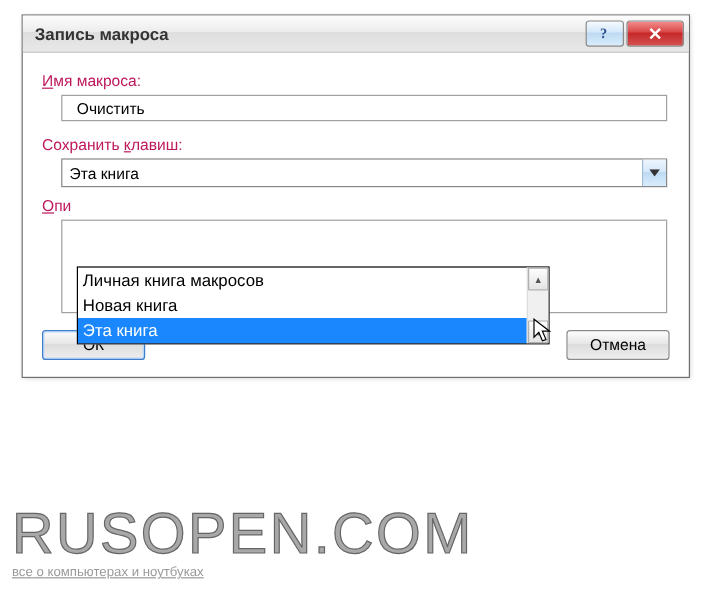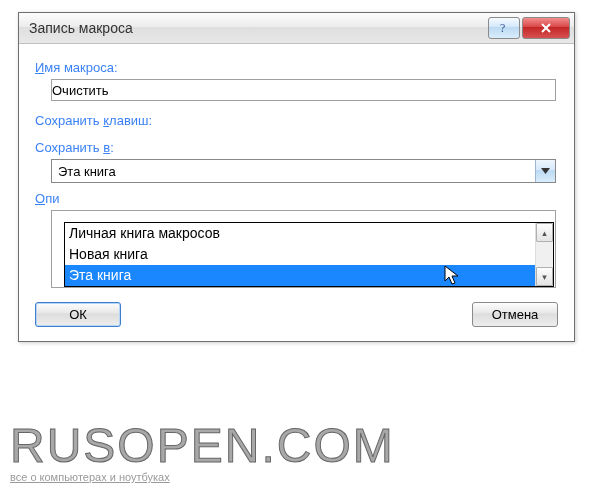--- a/index.html
+++ b/index.html
@@ -22,20 +22,21 @@
     background: #fff;
     box-shadow: 1px 1px 4px rgba(0,0,0,0.2);
   }
   .titlebar {
     height: 30px;
     background: linear-gradient(to bottom, #fdfdfd 0%, #ececec 45%, #dedede 46%, #e8e8e8 100%);
     border-bottom: 1px solid #c0c0c0;
     display: flex;
     align-items: center;
     padding: 0 4px 0 10px;
+    font-weight: bold;
   }
   .titlebar .title {
     flex: 1;
     color: #333;
     font-size: 14px;
   }
   .tb-btn {
     width: 28px;
     height: 20px;
     margin-left: 2px;
@@ -58,28 +59,28 @@
     font-weight: bold;
     font-size: 13px;
   }
   .body {
     padding: 10px 16px 14px 16px;
     position: relative;
   }
   .field-label {
     display: block;
     margin: 6px 0 4px 0;
-    color: #3b82f6;
+    color: #be185d;
   }
   .under { text-decoration: underline; }
   .text-input {
     width: 505px;
     height: 22px;
     border: 1px solid #a0a0a0;
-    padding: 2px 0;
+    padding: 2px 12px;
     font-family: inherit;
     font-size: 13px;
     box-sizing: border-box;
     background: #fff;
   }
   .indent { margin-left: 16px; }
   .shortcut-row {
     margin-top: 4px;
     margin-left: 42px;
     display: flex;
@@ -117,21 +118,21 @@
     justify-content: center;
   }
   .combo .arrow svg { display: block; }
   .opi {
     margin-top: 8px;
   }
   .dropdown {
     position: absolute;
     left: 64px;
     top: 222px;
-    width: 490px;
+    width: 394px;
     border: 1px solid #000;
     background: #fff;
     box-sizing: border-box;
     display: flex;
   }
   .dropdown .list {
     flex: 1;
   }
   .dropdown .item {
     padding: 1px 4px;
@@ -236,21 +237,20 @@
         </svg>
     </div>
   </div>
 
   <div class="body">
     <label class="field-label"><span class="under">И</span><span>мя макроса:</span></label>
     <input class="text-input indent" type="text" value="Очистить" style="">
 
     <label class="field-label" style="margin-top:12px;"><span>Сохранить </span><span class="under">к</span><span>лавиш:</span></label>
 
-    <label class="field-label" style="margin-top:12px;"><span>Сохранить </span><span class="under">в</span><span>:</span></label>
     <div class="combo">
       <div class="sel">Эта книга</div>
       <div class="arrow">
         <svg width="9" height="6" viewBox="0 0 9 6">
             <path d="M0 0 L9 0 L4.5 6 Z" fill="#333"></path>
           </svg>
       </div>
     </div>
 
     <label class="field-label opi"><span class="under">О</span><span>п</span><span>и</span></label>

